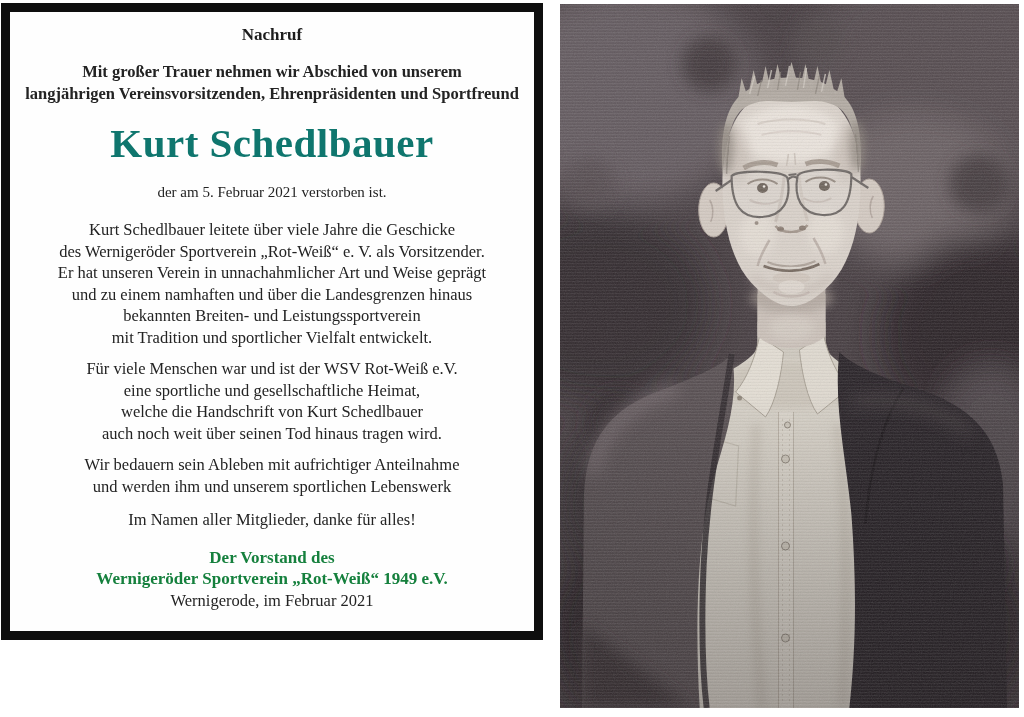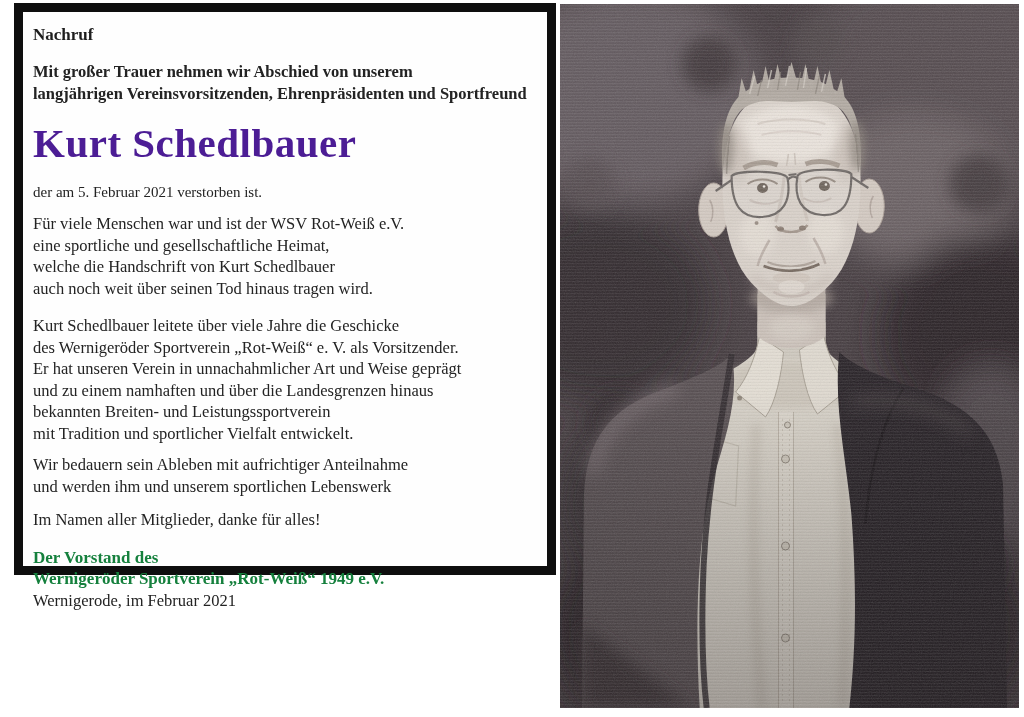--- a/index.html
+++ b/index.html
@@ -4,28 +4,28 @@
 <style>
   html,body{margin:0;padding:0;}
   body{
     width:1024px;height:717px;position:relative;overflow:hidden;
     background:#ffffff;
     font-family:"Liberation Serif","DejaVu Serif",serif;
     color:#232323;
   }
   
   .notice{
-    position:absolute;left:14px;top:3px;width:542px;height:572px;
+    position:absolute;left:1px;top:3px;width:542px;height:637px;
     box-sizing:border-box;border:9px solid #0e0e0e;background:#fefefe;
-    text-align:left;
+    text-align:center;
   }
   .notice .inner{padding:0 10px;}
   .kicker{padding-top:13px;font-size:17px;line-height:20px;font-weight:bold;color:#1d1d1d;}
   .intro{margin-top:16px;font-size:16.5px;line-height:22px;font-weight:bold;}
-  .name{margin-top:14px;font-size:41px;line-height:48px;font-weight:bold;color:#4c1d95;letter-spacing:.5px;}
+  .name{margin-top:14px;font-size:41px;line-height:48px;font-weight:bold;color:#0f766e;letter-spacing:.5px;}
   .death{margin-top:14px;font-size:15px;line-height:22px;}
   .para{font-size:16.5px;line-height:21.5px;}
   .p1{margin-top:16px;}
   .p2,.p3,.p4{margin-top:10px;}
   .p5{margin-top:12px;}
   .sig{margin-top:16px;font-size:17px;line-height:21.5px;font-weight:bold;color:#15803d;}
   .date{margin-top:0;font-size:16.5px;line-height:21.5px;}
   
   .photo{
     position:absolute;left:560px;top:4px;width:459px;height:704px;
@@ -46,34 +46,34 @@
 
     <div class="intro">
       <div>Mit großer Trauer nehmen wir Abschied von unserem</div>
       <div>langjährigen Vereinsvorsitzenden, Ehrenpräsidenten und Sportfreund</div>
     </div>
 
     <div class="name">Kurt Schedlbauer</div>
 
     <div class="death">der am 5. Februar 2021 verstorben ist.</div>
 
-    <div class="para p2">
-      <div>Für viele Menschen war und ist der WSV Rot-Weiß e.V.</div>
-      <div>eine sportliche und gesellschaftliche Heimat,</div>
-      <div>welche die Handschrift von Kurt Schedlbauer</div>
-      <div>auch noch weit über seinen Tod hinaus tragen wird.</div>
-    </div>
-
     <div class="para p1">
       <div>Kurt Schedlbauer leitete über viele Jahre die Geschicke</div>
       <div>des Wernigeröder Sportverein „Rot-Weiß“ e. V. als Vorsitzender.</div>
       <div>Er hat unseren Verein in unnachahmlicher Art und Weise geprägt</div>
       <div>und zu einem namhaften und über die Landesgrenzen hinaus</div>
       <div>bekannten Breiten- und Leistungssportverein</div>
       <div>mit Tradition und sportlicher Vielfalt entwickelt.</div>
+    </div>
+
+    <div class="para p2">
+      <div>Für viele Menschen war und ist der WSV Rot-Weiß e.V.</div>
+      <div>eine sportliche und gesellschaftliche Heimat,</div>
+      <div>welche die Handschrift von Kurt Schedlbauer</div>
+      <div>auch noch weit über seinen Tod hinaus tragen wird.</div>
     </div>
 
     <div class="para p3">
       <div>Wir bedauern sein Ableben mit aufrichtiger Anteilnahme</div>
       <div>und werden ihm und unserem sportlichen Lebenswerk</div>
     </div>
 
 
     <div class="para p5">
       <div>Im Namen aller Mitglieder, danke für alles!</div>

